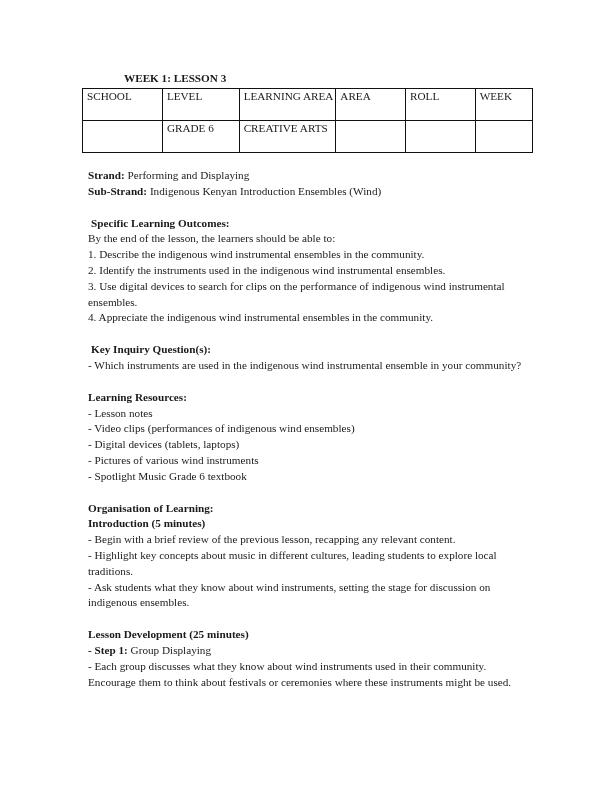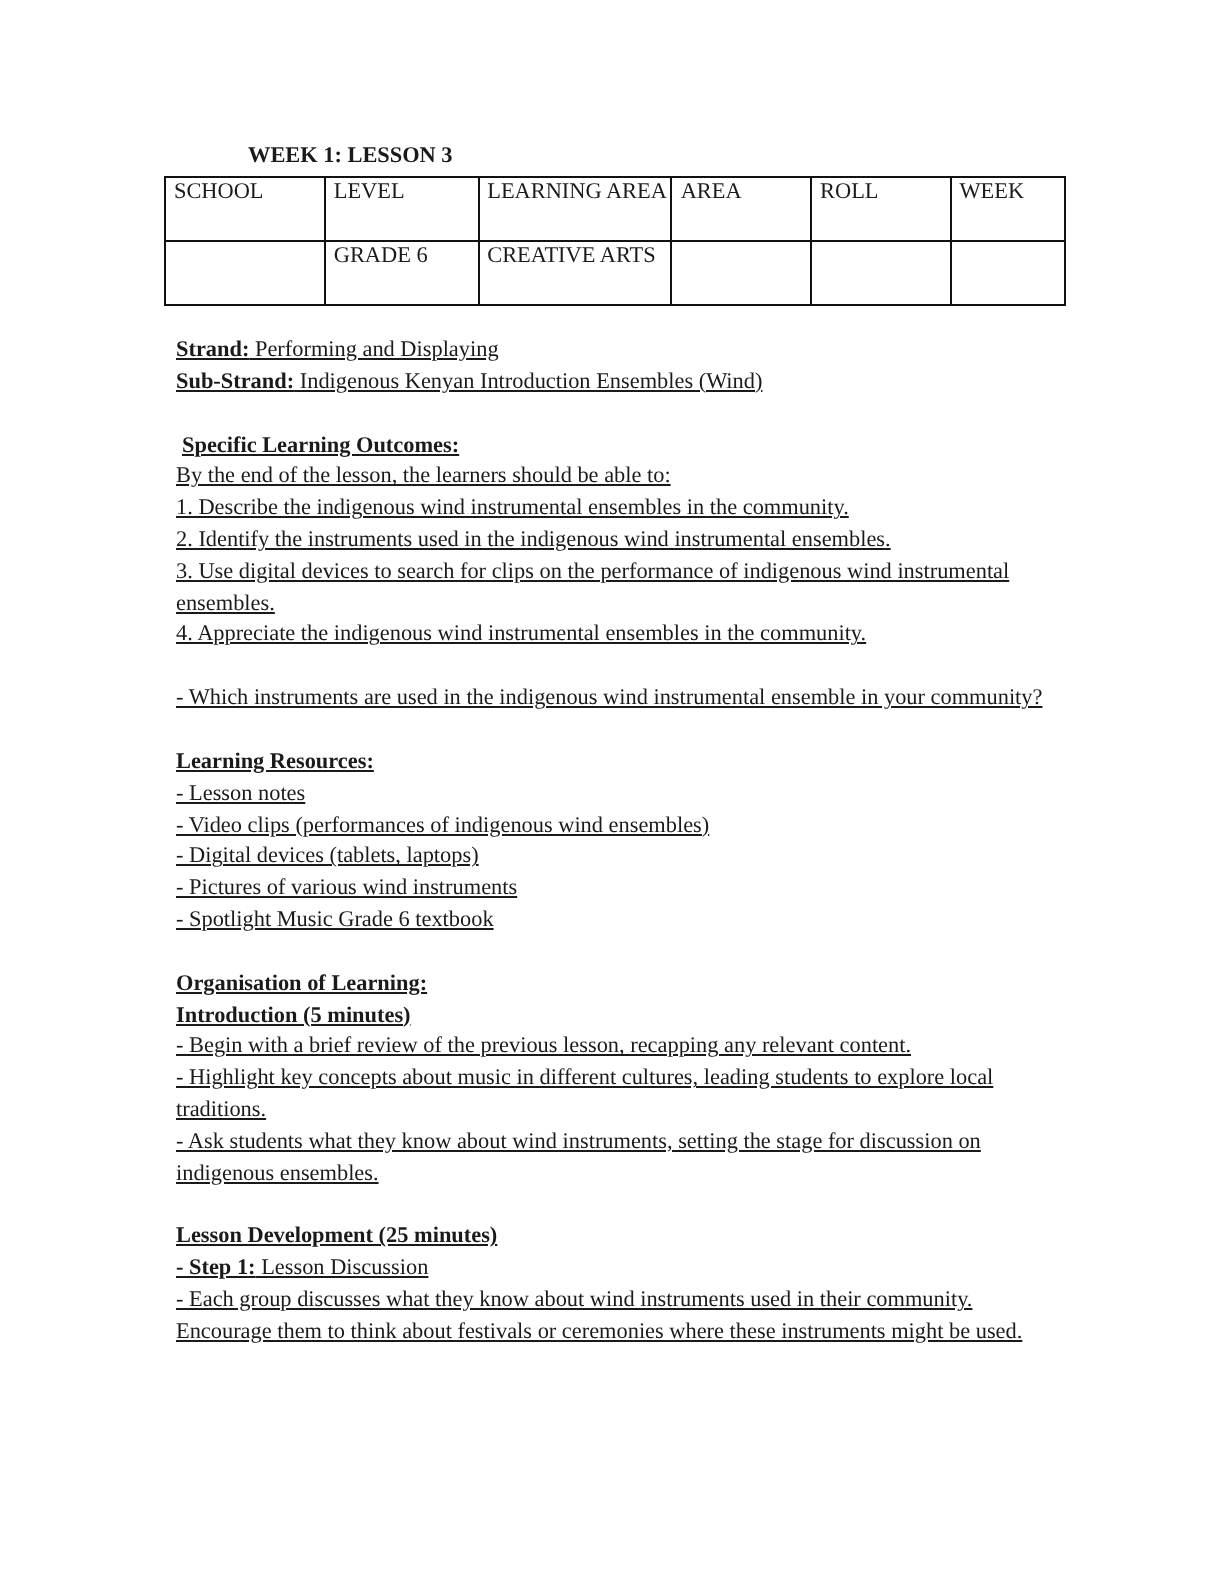--- a/index.html
+++ b/index.html
@@ -52,21 +52,21 @@
     table.info td.c4 { width: 66px; }
     table.info td.c5 { width: 66px; }
     table.info td.c6 { width: 53px; }
 
     .body-text {
       position: absolute;
       left: 72px;
       top: 168px;
       width: 480px;
     }
-    .line { display: block; white-space: nowrap; text-decoration: underline; }
+    .line { display: block; white-space: nowrap; }
     .wrap { white-space: normal; }
     .b { font-weight: bold; }
     .gap { height: 16px; }
     .indent1 { padding-left: 3px; }
   </style>
 </head>
 <body>
 
 <div class="page">
 
@@ -102,20 +102,21 @@
 
     <span class="line b indent1">Specific Learning Outcomes:</span>
     <span class="line">By the end of the lesson, the learners should be able to:</span>
     <span class="line">1. Describe the indigenous wind instrumental ensembles in the community.</span>
     <span class="line">2. Identify the instruments used in the indigenous wind instrumental ensembles.</span>
     <span class="line wrap" style="width:462px;">3. Use digital devices to search for clips on the performance of indigenous wind instrumental ensembles.</span>
     <span class="line">4. Appreciate the indigenous wind instrumental ensembles in the community.</span>
 
     <div class="gap"></div>
 
+    <span class="line b indent1">Key Inquiry Question(s):</span>
     <span class="line">- Which instruments are used in the indigenous wind instrumental ensemble in your community?</span>
 
     <div class="gap"></div>
 
     <span class="line b">Learning Resources:</span>
     <span class="line">- Lesson notes</span>
     <span class="line">- Video clips (performances of indigenous wind ensembles)</span>
     <span class="line">- Digital devices (tablets, laptops)</span>
     <span class="line">- Pictures of various wind instruments</span>
     <span class="line">- Spotlight Music Grade 6 textbook</span>
@@ -124,17 +125,17 @@
 
     <span class="line b">Organisation of Learning:</span>
     <span class="line b">Introduction (5 minutes)</span>
     <span class="line">- Begin with a brief review of the previous lesson, recapping any relevant content.</span>
     <span class="line wrap" style="width:445px;">- Highlight key concepts about music in different cultures, leading students to explore local traditions.</span>
     <span class="line wrap" style="width:445px;">- Ask students what they know about wind instruments, setting the stage for discussion on indigenous ensembles.</span>
 
     <div class="gap"></div>
 
     <span class="line b">Lesson Development (25 minutes)</span>
-    <span class="line"><span class="b">- Step 1:</span><span> Lesson Discussion</span></span>
+    <span class="line"><span class="b">- Step 1:</span><span> Group Displaying</span></span>
     <span class="line wrap" style="width:440px;">- Each group discusses what they know about wind instruments used in their community. Encourage them to think about festivals or ceremonies where these instruments might be used.</span>
 
   </div>
 </div>
 
 </body></html>

